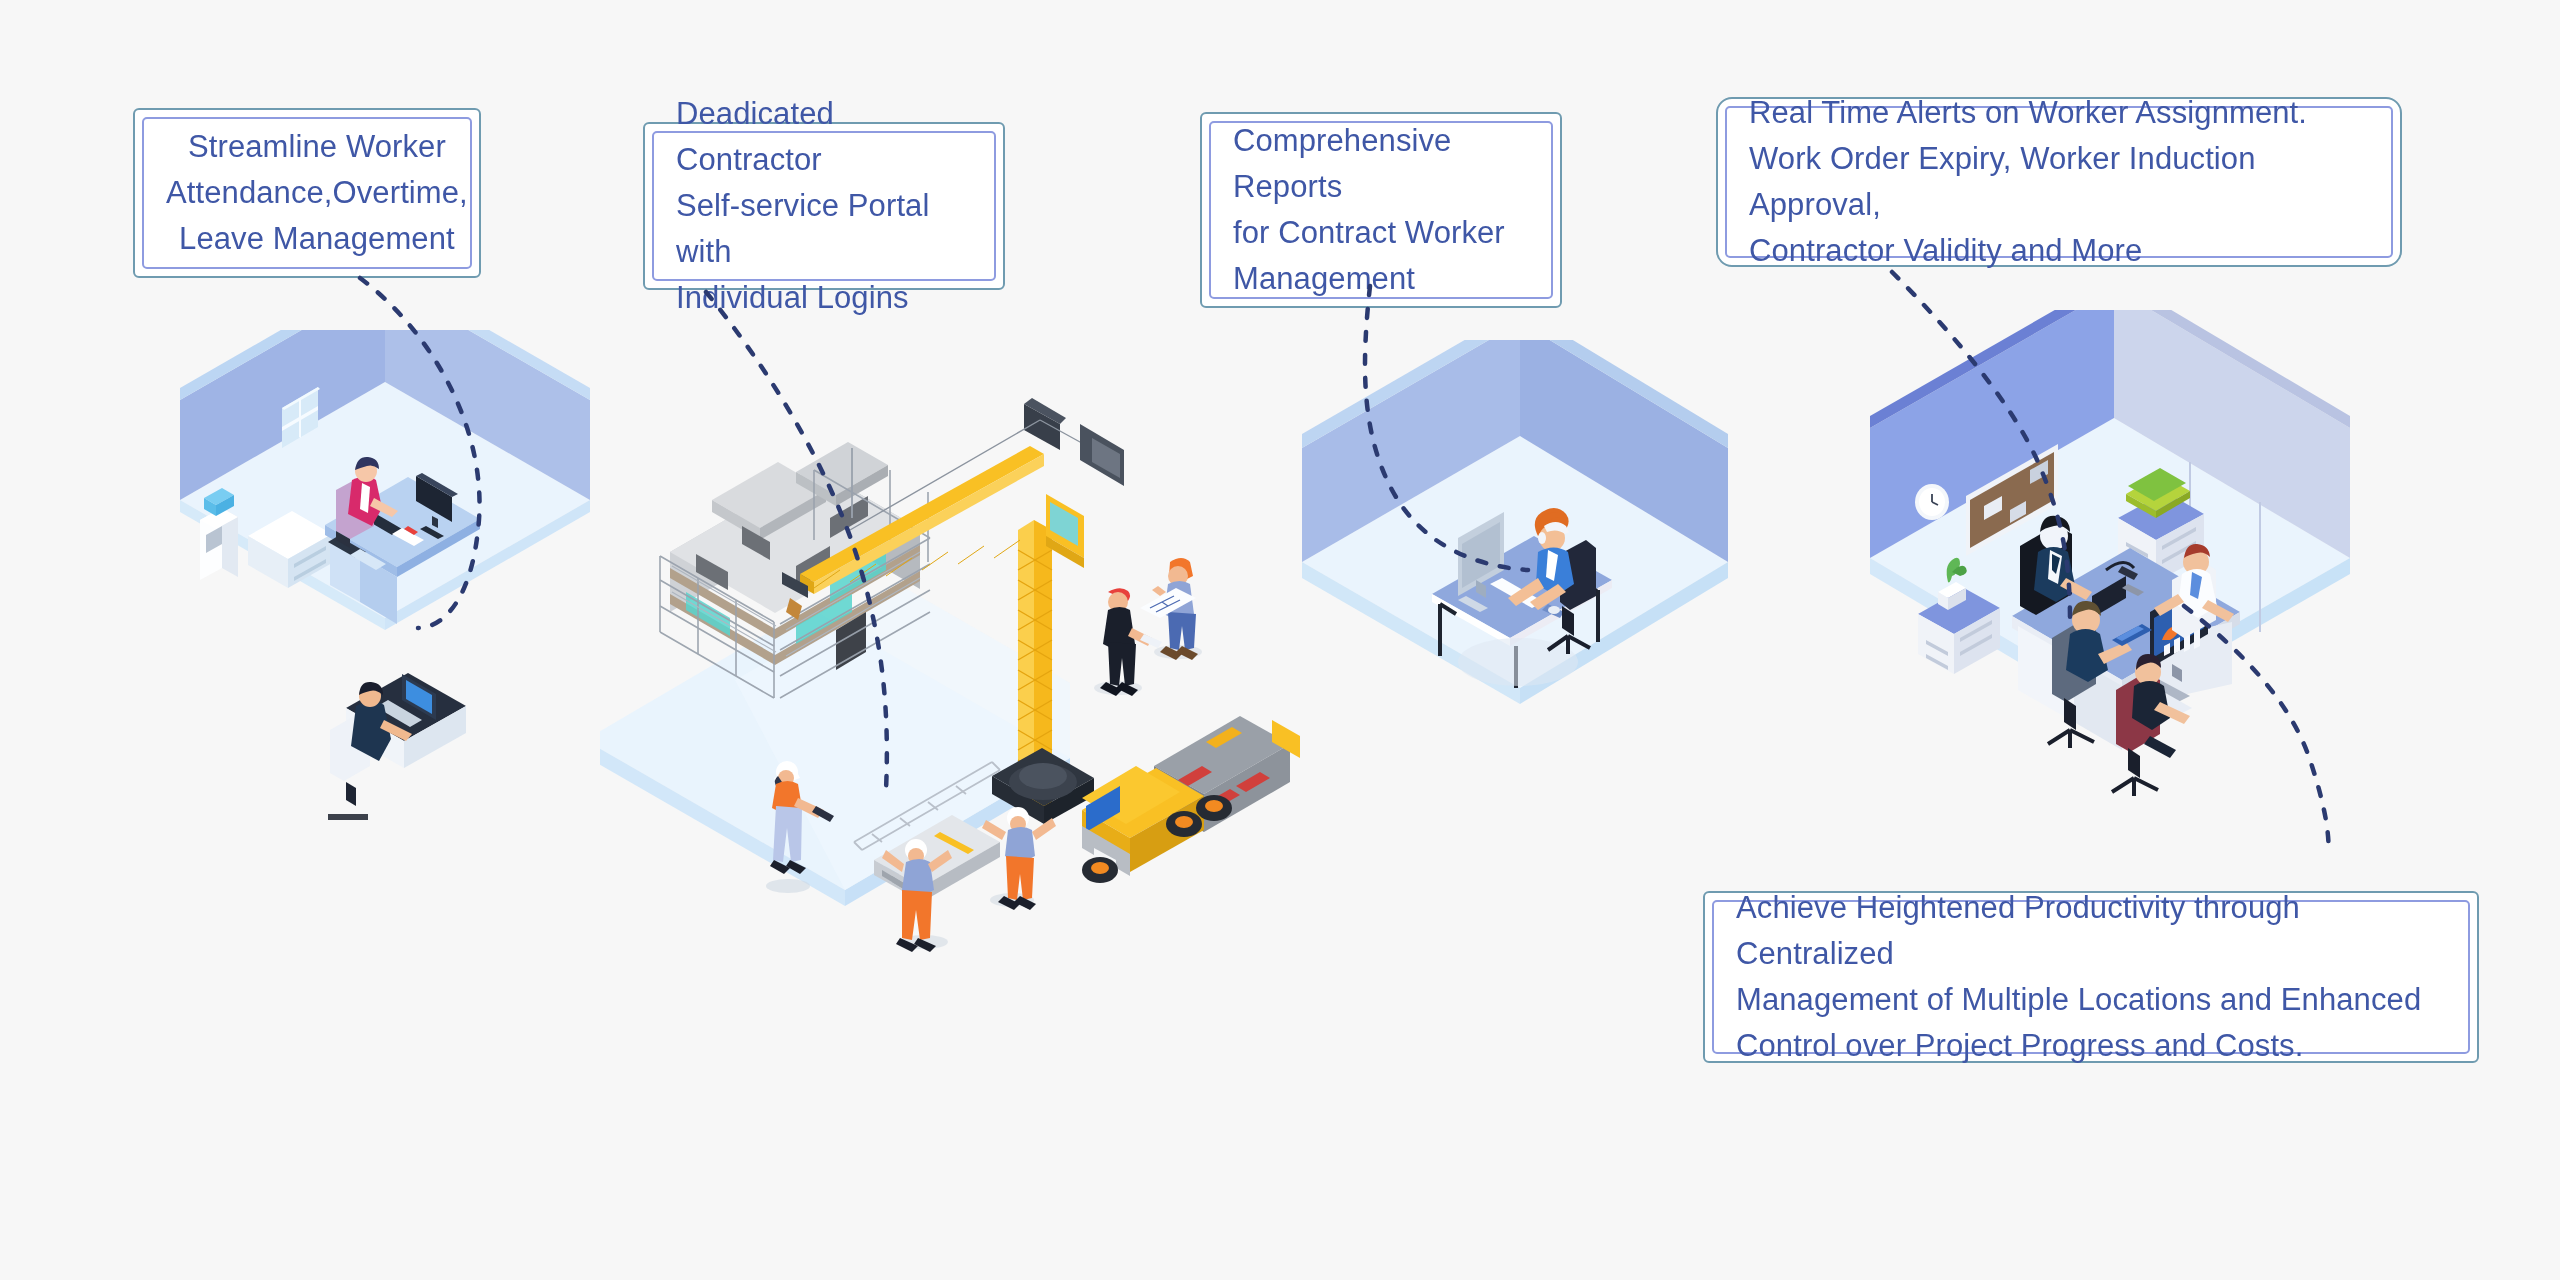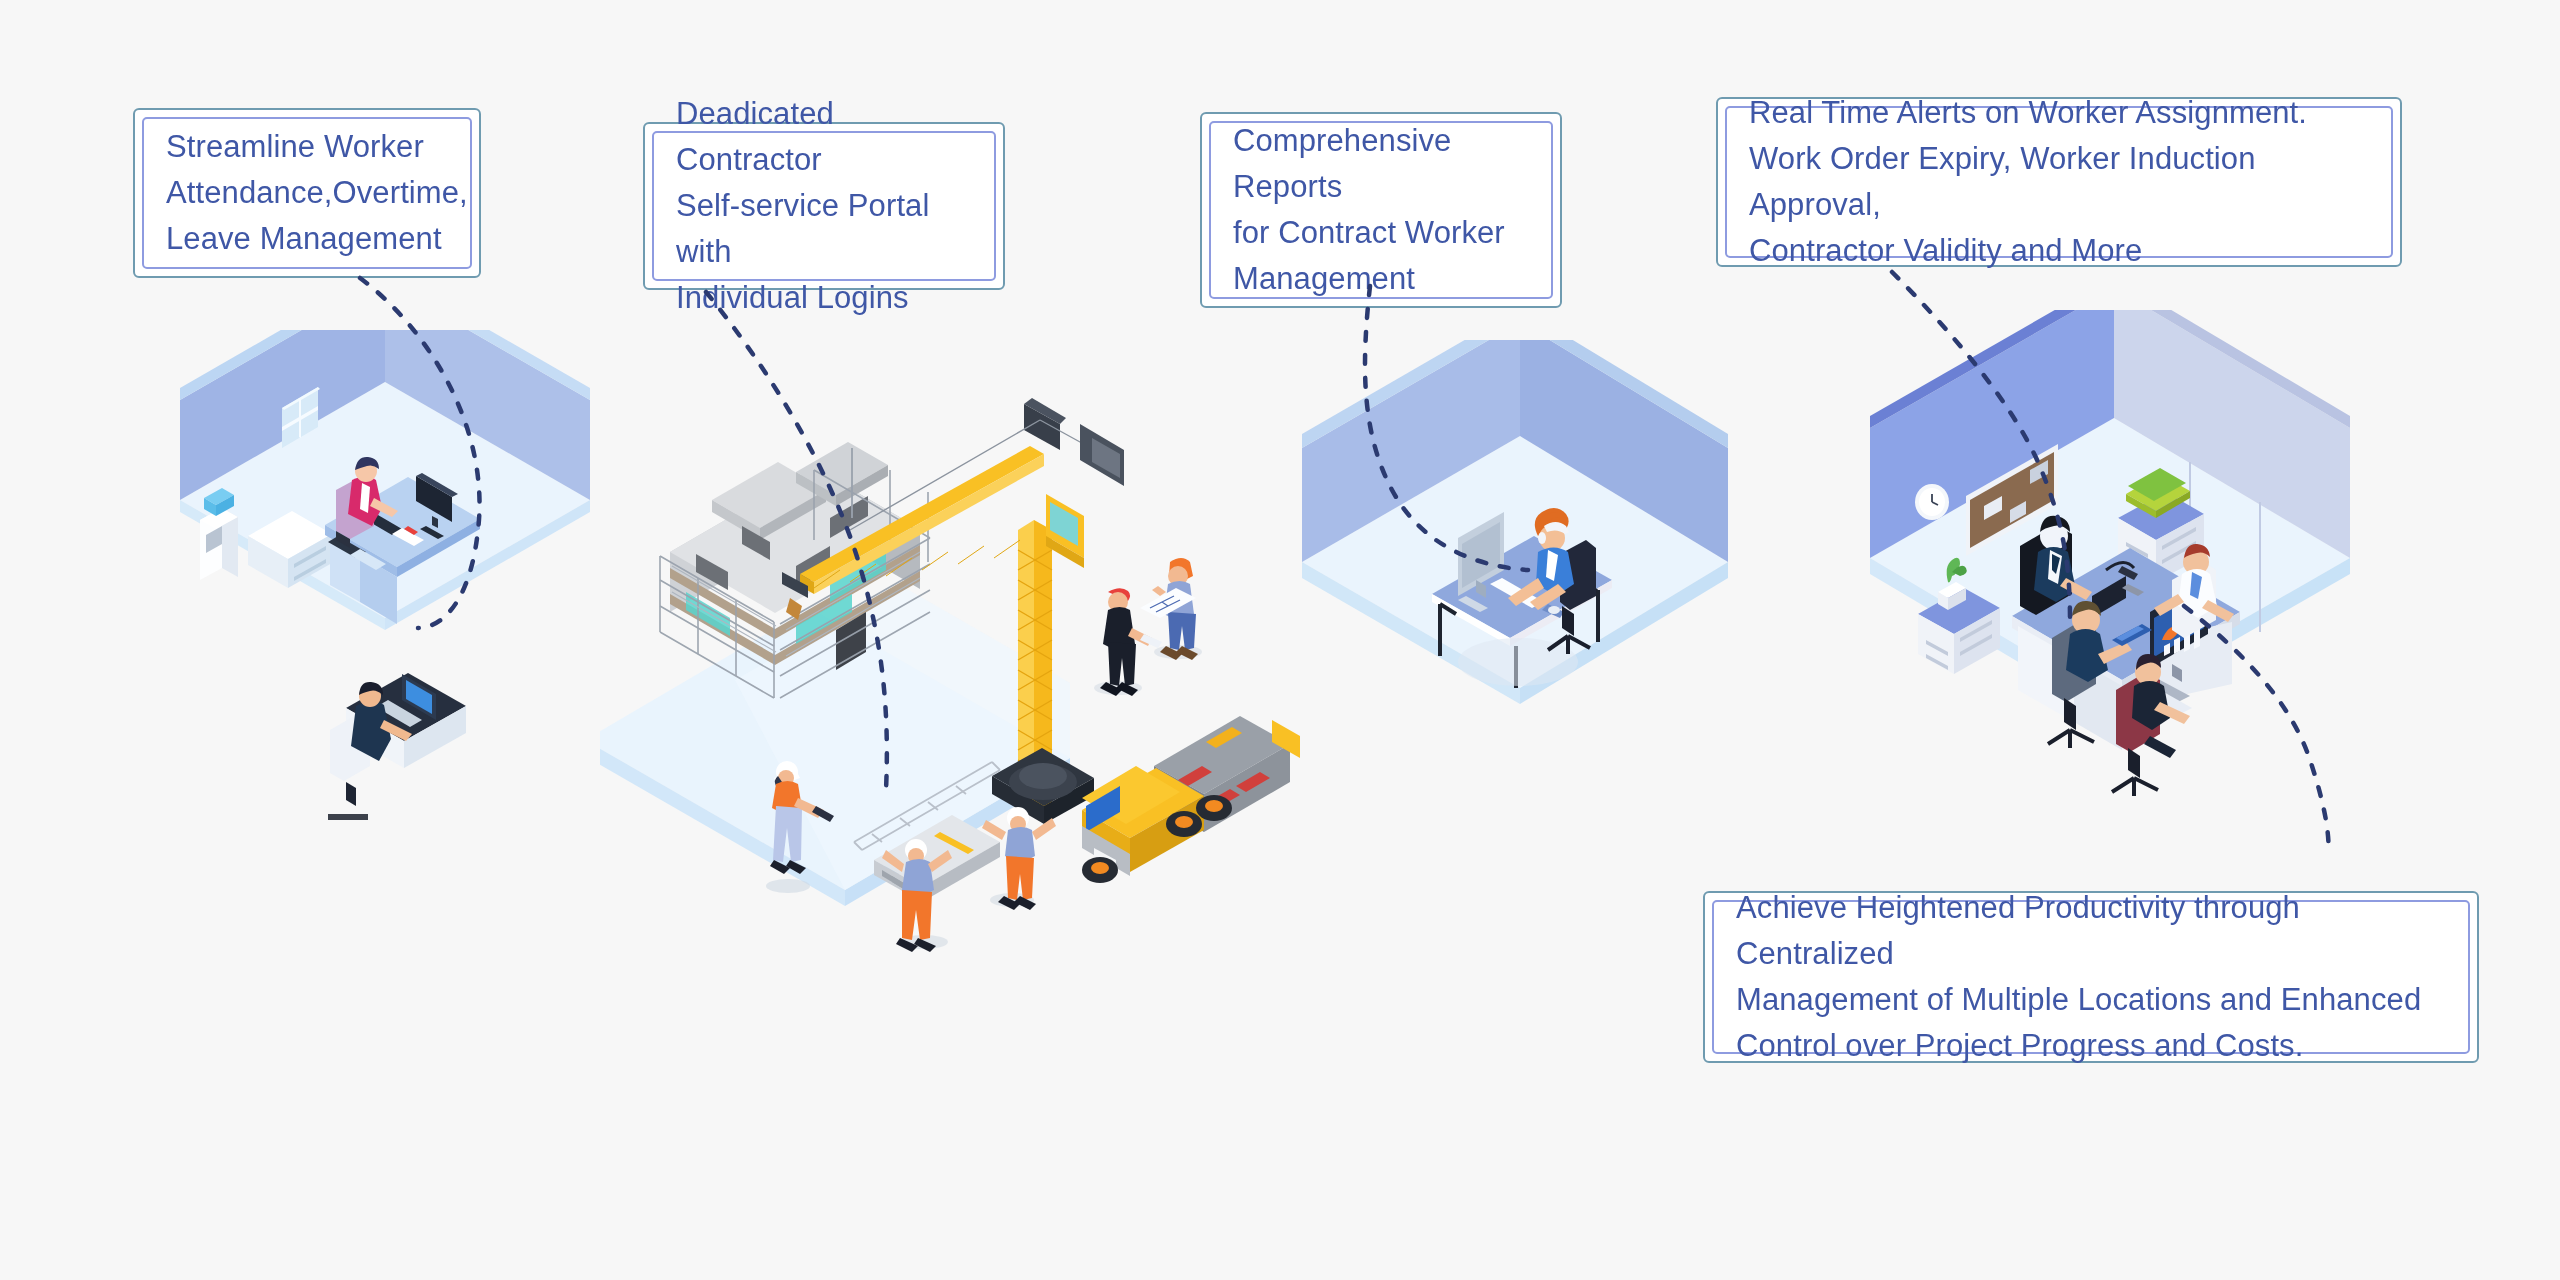--- a/index.html
+++ b/index.html
@@ -32,24 +32,24 @@
   }
   .callout-text {
     color: #3f57a6;
     font-size: 31px;
     line-height: 1.48;
     white-space: pre-line;
     letter-spacing: .1px;
   }
   .callout.wide .callout-text { font-size: 31px; }
 
-  #callout-1 { left: 133px; top: 108px; width: 348px; height: 170px; }
+  #callout-1 { left: 133px; top: 108px; width: 348px; height: 170px; text-align: center; }
   #callout-2 { left: 643px; top: 122px; width: 362px; height: 168px; }
   #callout-3 { left: 1200px; top: 112px; width: 362px; height: 196px; }
-  #callout-4 { left: 1716px; top: 97px; width: 686px; height: 170px; }
+  #callout-4 { left: 1716px; top: 97px; width: 686px; height: 170px; border-radius: 16px; }
   #callout-5 { left: 1703px; top: 855px; width: 776px; height: 172px; margin-top: 36px; }
 
   
   #connectors { position: absolute; left:0; top:0; width:2560px; height:1280px; overflow:visible; }
 
   
   #logo { position: absolute; left: 2128px; top: 1108px; width: 380px; height: 120px; }
 
   
   .scene { position: absolute; }

